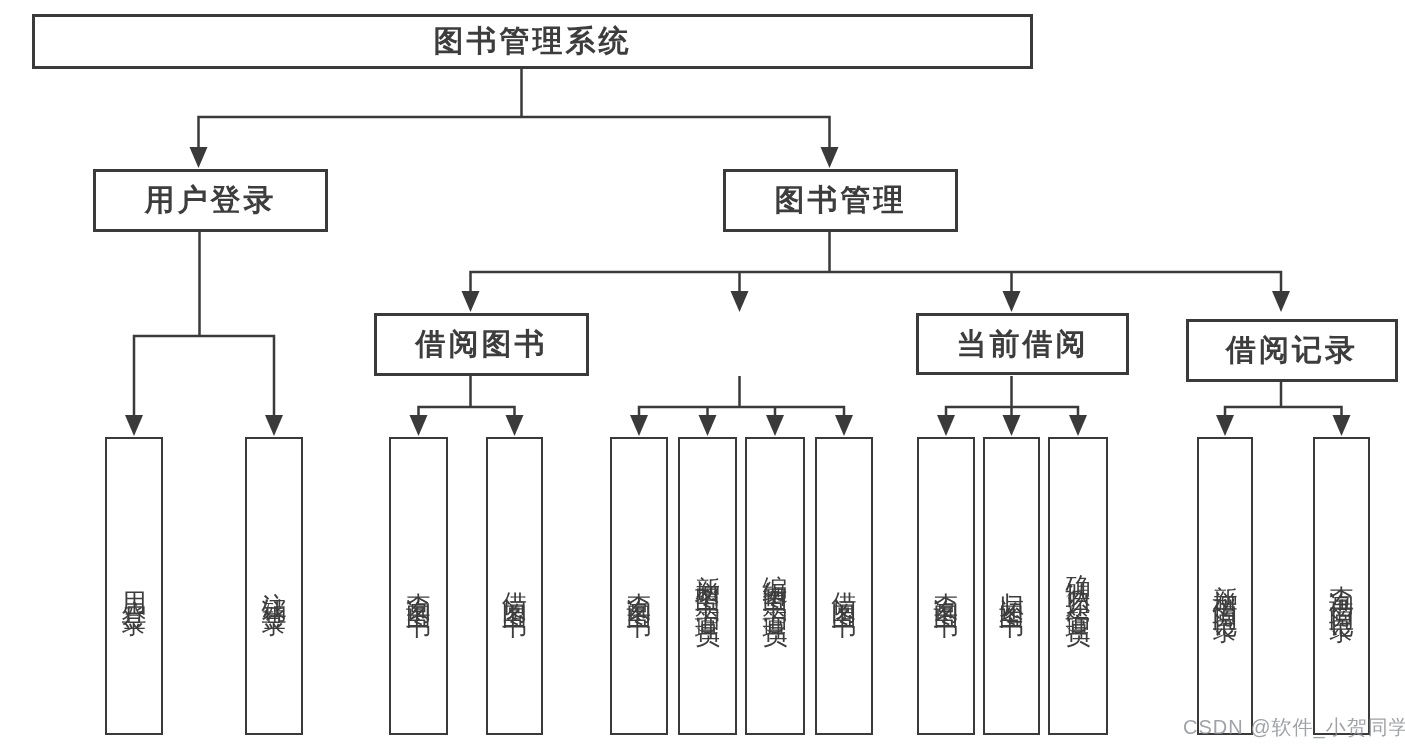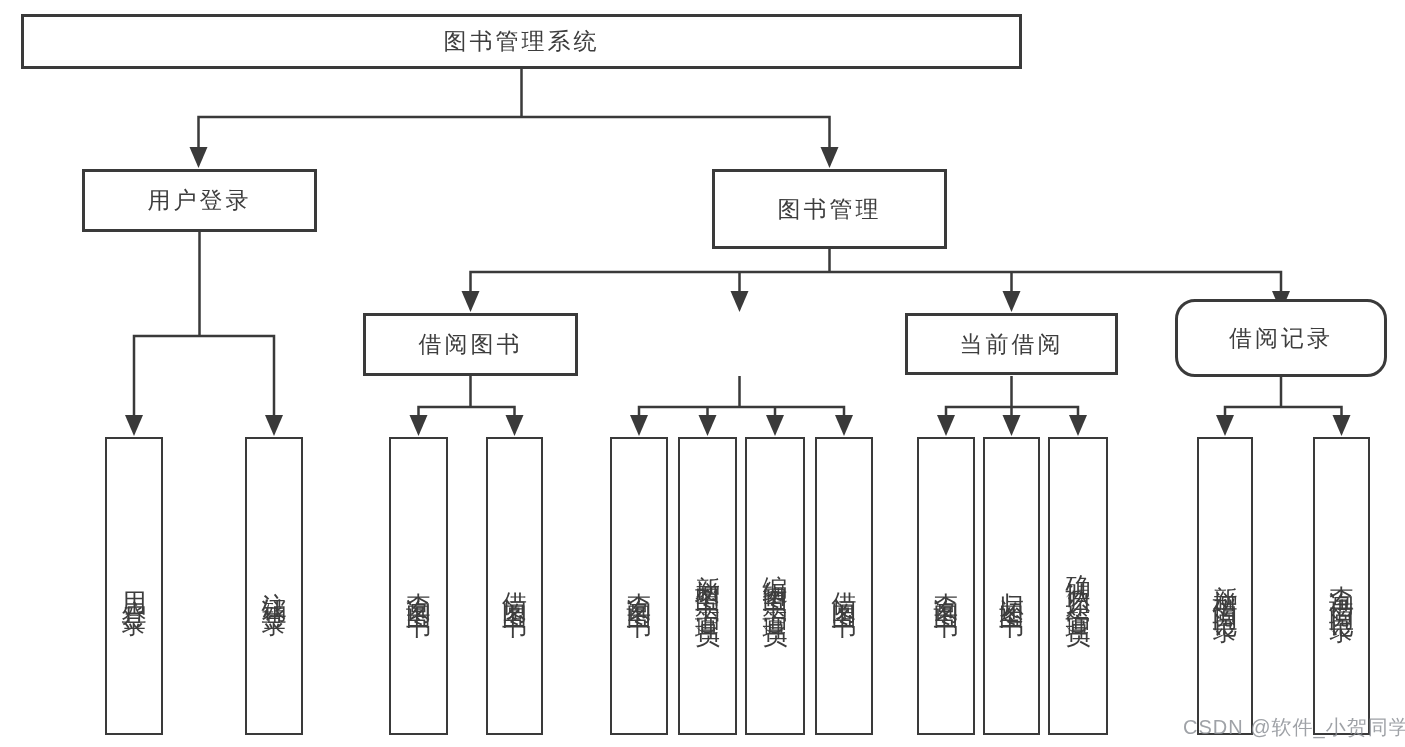--- a/index.html
+++ b/index.html
@@ -7,36 +7,36 @@
     width:1405px;height:747px;background:#ffffff;overflow:hidden;position:relative;
     font-family:"Liberation Sans","DejaVu Sans",sans-serif;
   }
   .canvas{position:absolute;left:0;top:0;width:1405px;height:747px;}
   svg.wires{position:absolute;left:0;top:0;pointer-events:none;}
   .node{
     position:absolute;background:#ffffff;border:3px solid #3a3a3a;box-sizing:border-box;
     display:flex;align-items:center;justify-content:center;
     color:#3d3d3d;z-index:2;
   }
-  .hbox{font-size:23px;letter-spacing:3px;font-weight:400;}
+  .hbox{font-size:30px;letter-spacing:3px;font-weight:700;margin-left:11px;}
   .leaf{
     border-width:2.5px;
     writing-mode:vertical-rl;text-orientation:mixed;
     font-size:25px;letter-spacing:7px;line-height:1;
   }
   
   .n-root{left:21px;top:14px;width:1001px;height:55px;}
   
   .n-userlogin{left:82px;top:169px;width:235px;height:63px;}
-  .n-bookmgmt{left:712px;top:169px;width:235px;height:80px;}
+  .n-bookmgmt{left:712px;top:169px;width:235px;height:63px;}
   
   .n-newbook{left:363px;top:313px;width:215px;height:63px;}
   .n-bookborrow{left:633px;top:313px;width:213px;height:63px;}
   .n-currentborrow{left:905px;top:313px;width:213px;height:62px;}
-  .n-borrowrecord{left:1175px;top:299px;width:212px;height:78px;border-radius:20px;}
+  .n-borrowrecord{left:1175px;top:319px;width:212px;height:63px;}
   
   .lf{top:437px;height:298px;}
   .lf-a1{left:105px;width:58px;}
   .lf-a2{left:245px;width:58px;}
   .lf-b1{left:389px;width:59px;}
   .lf-b2{left:486px;width:57px;}
   .lf-c1{left:610px;width:58px;}
   .lf-c2{left:678px;width:59px;}
   .lf-c3{left:745px;width:60px;}
   .lf-c4{left:815px;width:58px;}

